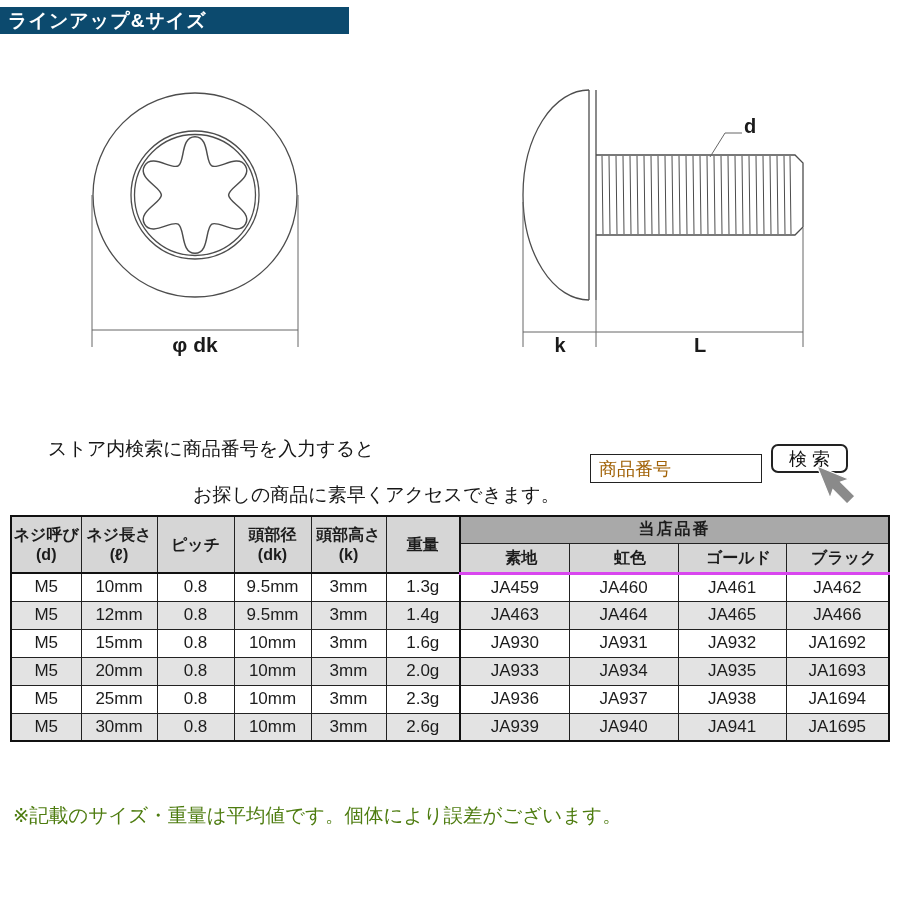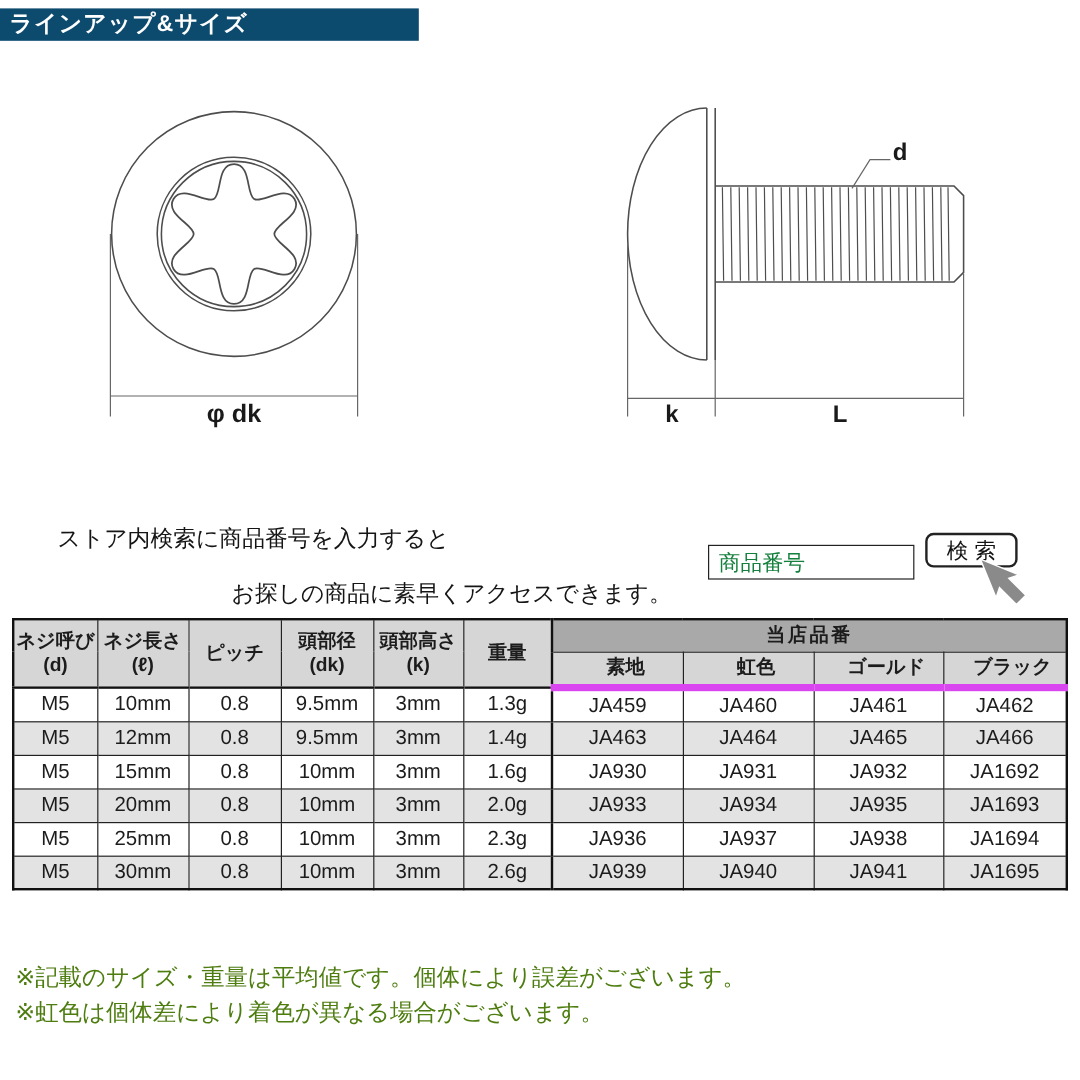--- a/index.html
+++ b/index.html
@@ -12,21 +12,21 @@
     position:absolute;left:0;top:7px;width:349px;height:27px;background:#0c4a6e;
     color:#ffffff;font-size:19px;font-weight:bold;line-height:27px;
     padding-left:8px;box-sizing:border-box;letter-spacing:1px;
   }
   .diagram-svg{position:absolute;left:0;top:0;z-index:5;pointer-events:none;}
   svg text{font-family:"Liberation Sans","DejaVu Sans",sans-serif;}
   .search-line1{position:absolute;left:48px;top:436px;font-size:19px;color:#151515;}
   .search-line2{position:absolute;left:193px;top:482px;font-size:19px;color:#151515;}
   .search-input{
     position:absolute;left:590px;top:454px;width:172px;height:29px;
-    border:1px solid #222;background:#fff;color:#15803d;font-size:18px;
+    border:1px solid #222;background:#fff;color:#a16207;font-size:18px;
     padding:0 0 0 8px;box-sizing:border-box;font-family:inherit;
   }
   .search-button{
     position:absolute;left:771px;top:444px;width:77px;height:29px;
     border:2px solid #222;border-radius:7px;background:#fff;color:#111;
     font-size:18px;letter-spacing:5px;text-indent:5px;text-align:center;
     line-height:24px;box-sizing:border-box;font-family:inherit;cursor:pointer;
   }
   .spec-table{
     position:absolute;left:10px;top:515px;border-collapse:collapse;
@@ -35,21 +35,21 @@
   .spec-table th,.spec-table td{
     border:1px solid #222;text-align:center;padding:0;overflow:hidden;
     vertical-align:middle;background:#fff;
   }
   .spec-table tr.group-row{height:27px;}
   .spec-table tr.sub-row{height:30px;}
   .spec-table tr.data{height:28px;}
   .hdr{background:#d6d6d6 !important;font-weight:bold;font-size:16px;line-height:1.25;}
   .group-hdr{background:#a9a9a9 !important;font-weight:bold;font-size:16px;letter-spacing:2px;}
   .sect{border-left:2px solid #111 !important;}
-  .spec-table tr.sub-row th{border-bottom:6px solid #d946ef;padding-left:13px;}
+  .spec-table tr.sub-row th{border-bottom:3px solid #d946ef;padding-left:13px;}
   .spec-table th[rowspan]{border-bottom:2px solid #111;}
   .spec-table tr.alt td{background:#e3e3e3;}
   .notes{position:absolute;left:13px;top:801px;font-size:19.5px;line-height:28.5px;color:#4d7c0f;}
 </style>
 </head>
 <body>
 
 <div class="banner">
   <span>ラインアップ&amp;サイズ</span>
 </div>
@@ -203,14 +203,13 @@
     <td class="sect">JA939</td>
     <td>JA940</td>
     <td>JA941</td>
     <td>JA1695</td>
   </tr>
   </tbody>
 </table>
 
 <div class="notes">
   <div>※記載のサイズ・重量は平均値です。個体により誤差がございます。</div>
-  <div>※虹色は個体差により着色が異なる場合がございます。</div>
 </div>
 
 </body></html>

